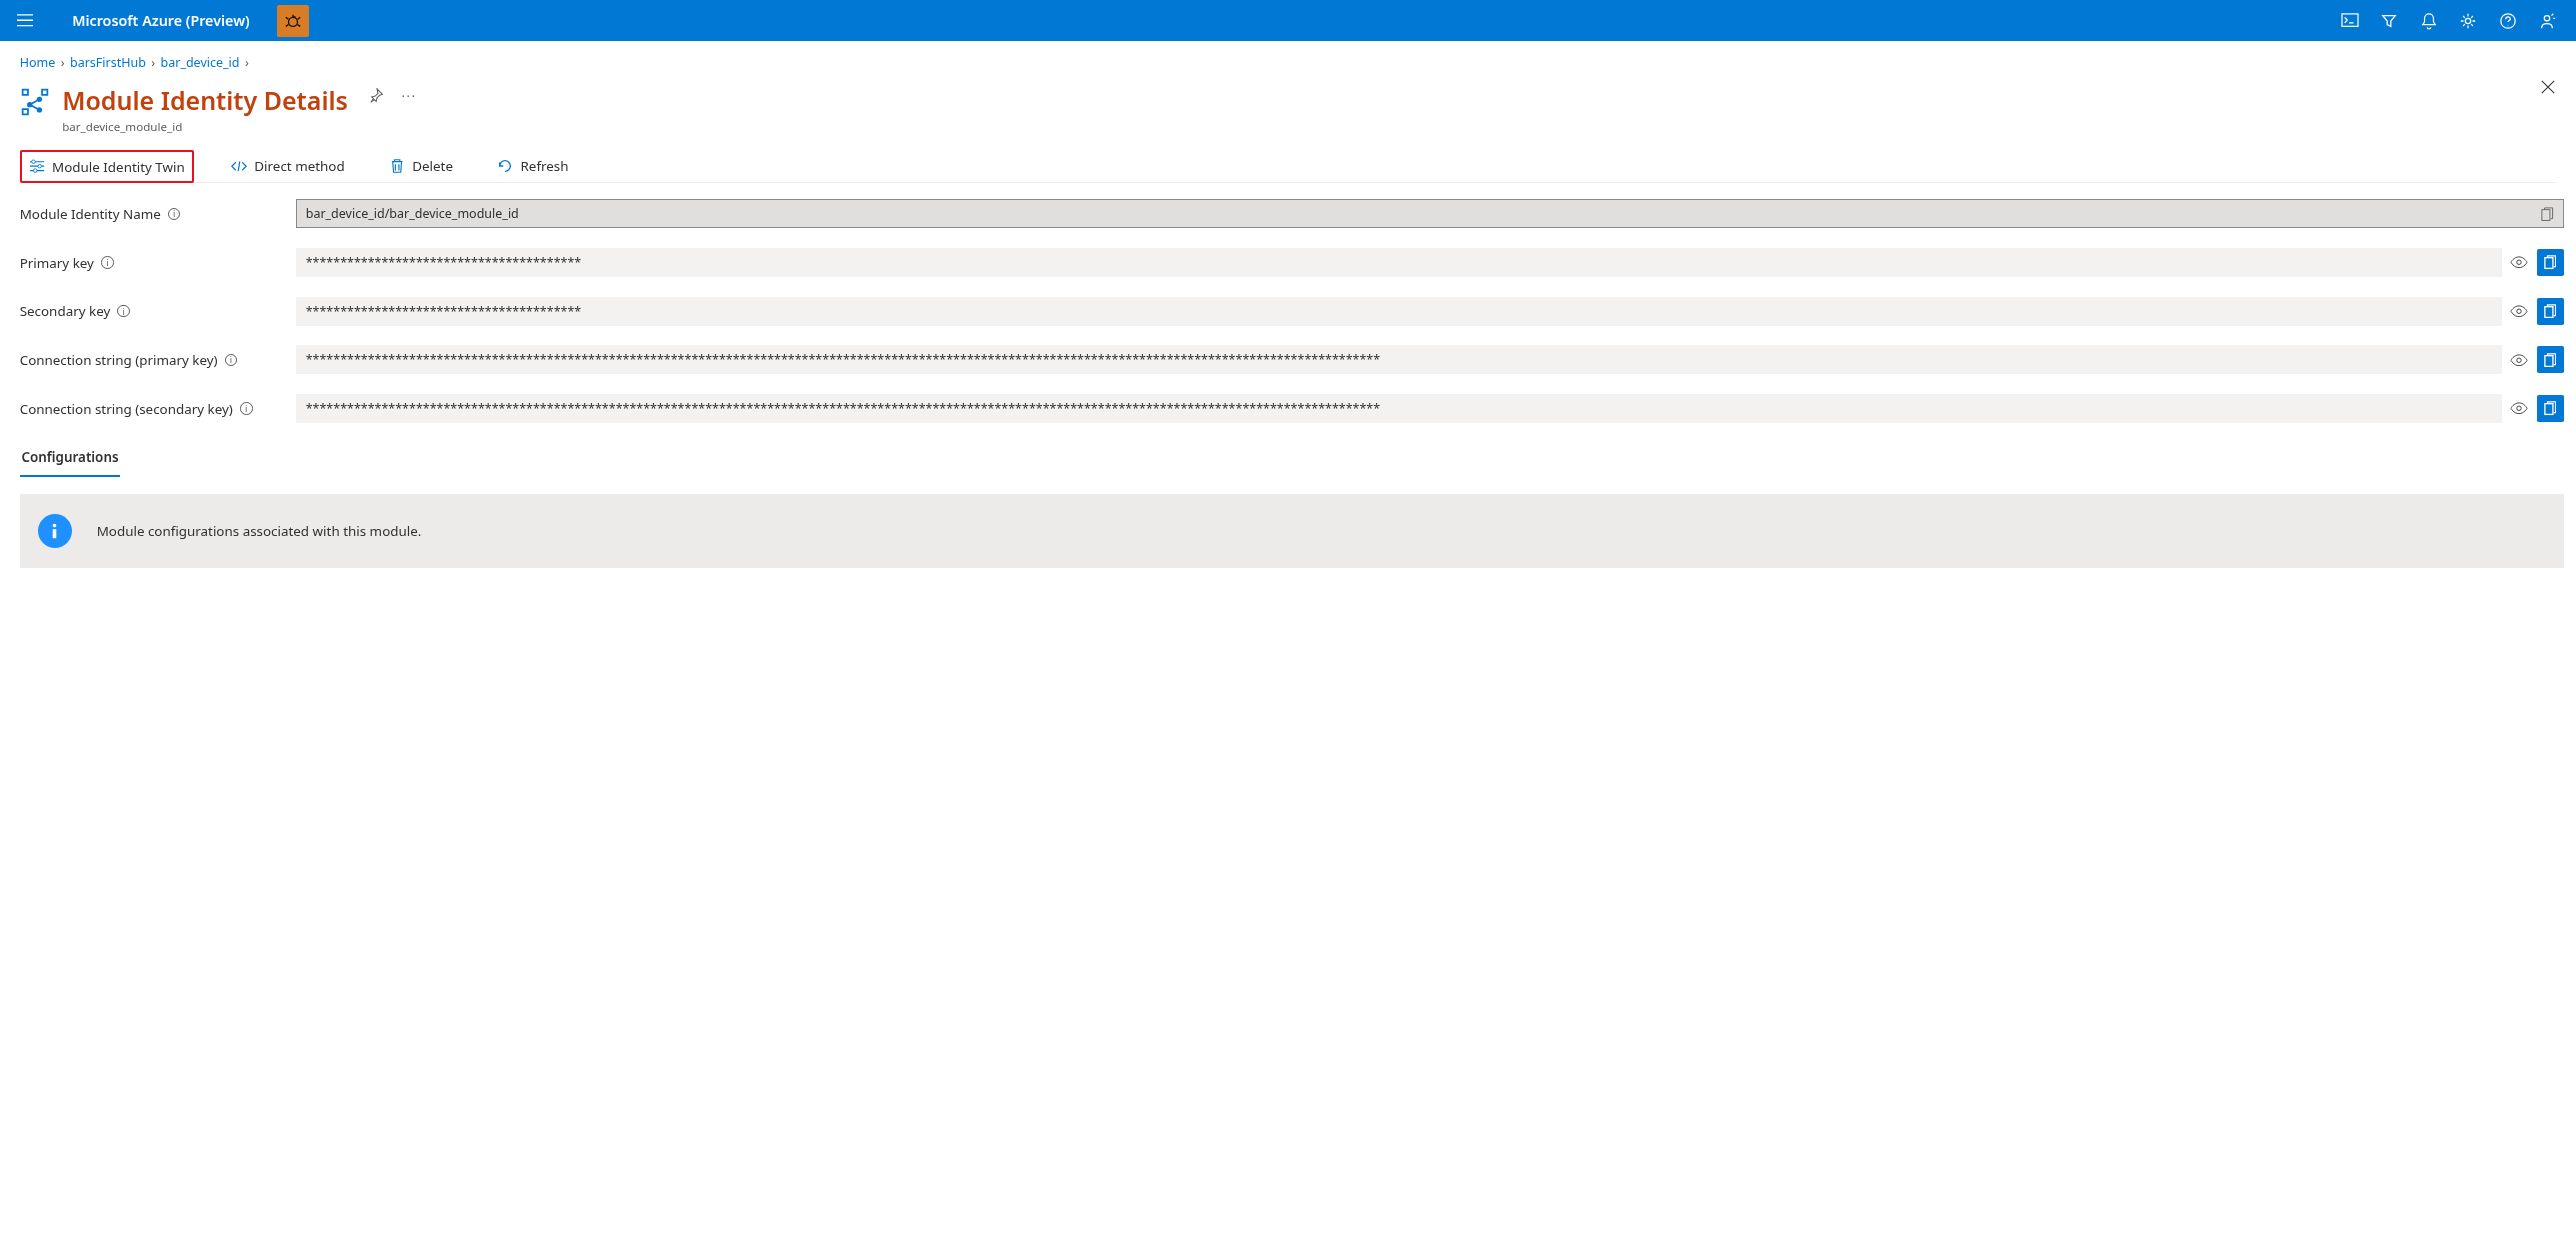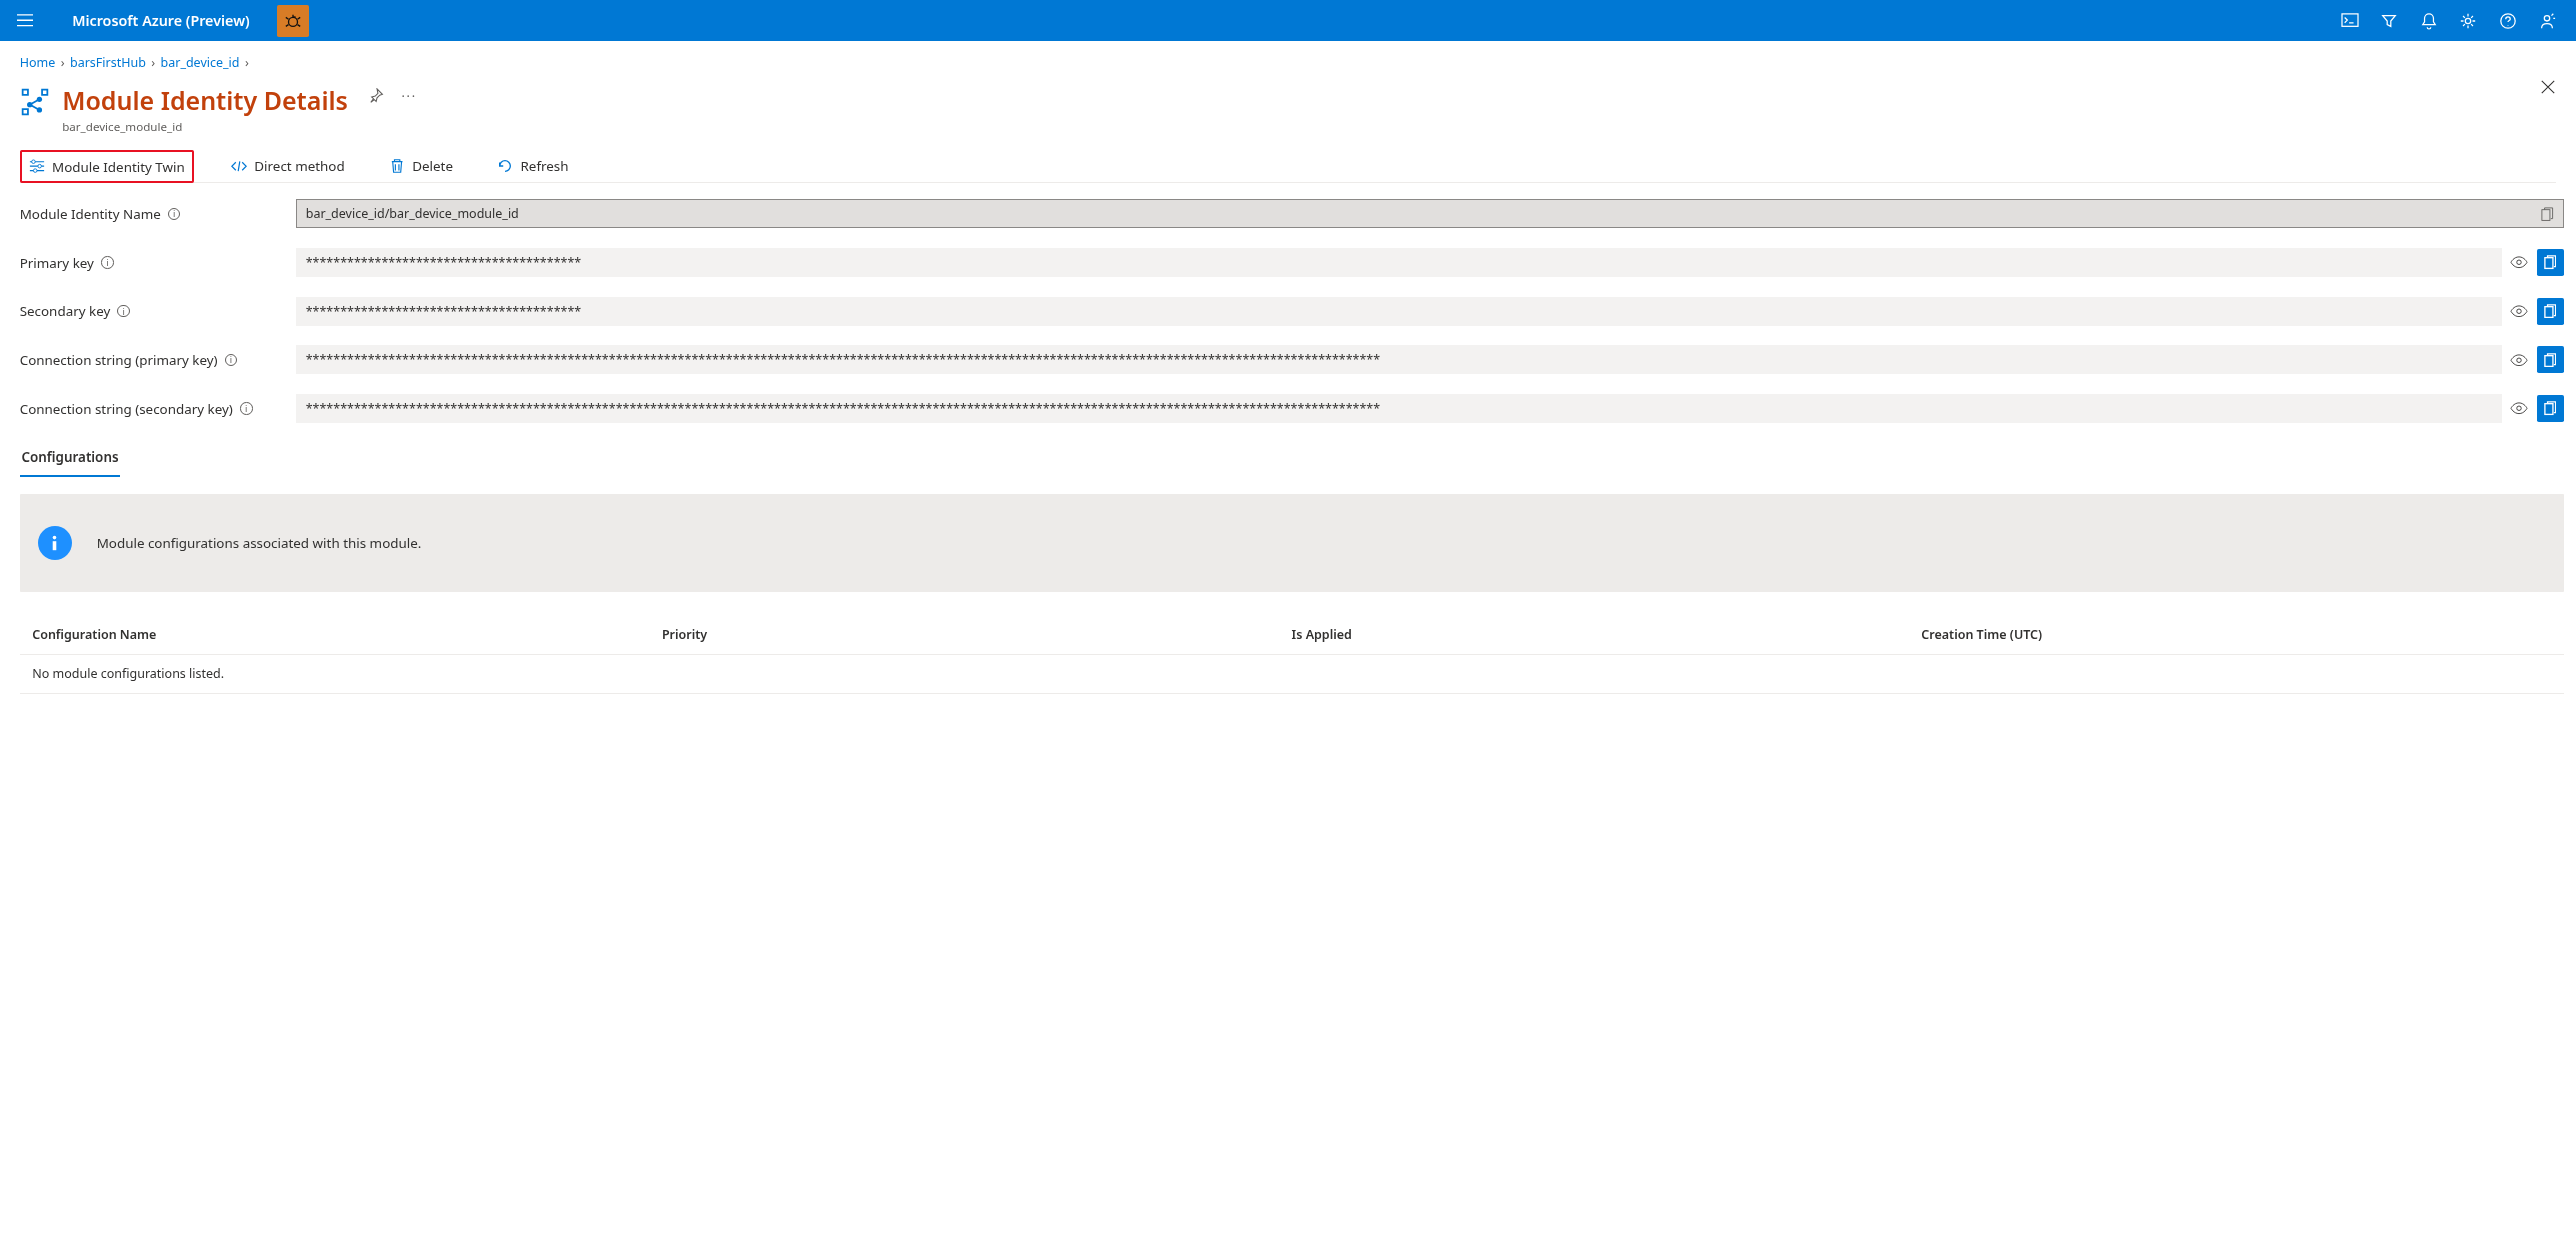--- a/index.html
+++ b/index.html
@@ -169,21 +169,21 @@
   .tab {
     font-size:13.4px; font-weight:600; padding:5.4px 1.8px 9px 1.8px;
     border-bottom:2.7px solid #0078d4;
     cursor:pointer;
   }
 
   
   .info-banner {
     background:#edebe9;
     margin-top:16px;
-    padding:32px 18px;
+    padding:20px 18px;
     display:flex; align-items:center; gap:25px;
     border-radius:0.9px;
   }
   .info-bubble {
     width:34px;height:34px;border-radius:50%;background:#1e90ff;
     display:flex;align-items:center;justify-content:center;color:#fff;font-weight:700;
   }
   .info-banner .msg { font-size:13.4px; color:#323130; }
 
   
@@ -457,26 +457,15 @@
   <div class="info-banner">
     <div class="info-bubble">
       <svg width="9" height="18" viewBox="0 0 10 20">
           <circle cx="5" cy="4" r="2" fill="#fff"></circle>
           <rect x="3" y="8" width="4" height="10" fill="#fff"></rect>
         </svg>
     </div>
     <div class="msg">Module configurations associated with this module.</div>
   </div>
 
-  <div class="cfg-table">
-    <div class="cfg-head">
-      <div>Configuration Name</div>
-      <div>Priority</div>
-      <div>Is Applied</div>
-      <div>Creation Time (UTC)</div>
-    </div>
-    <div class="cfg-row">
-      <div style="grid-column:1/-1;">No module configurations listed.</div>
-    </div>
-  </div>
 
 </div>
 
 
 </body></html>

